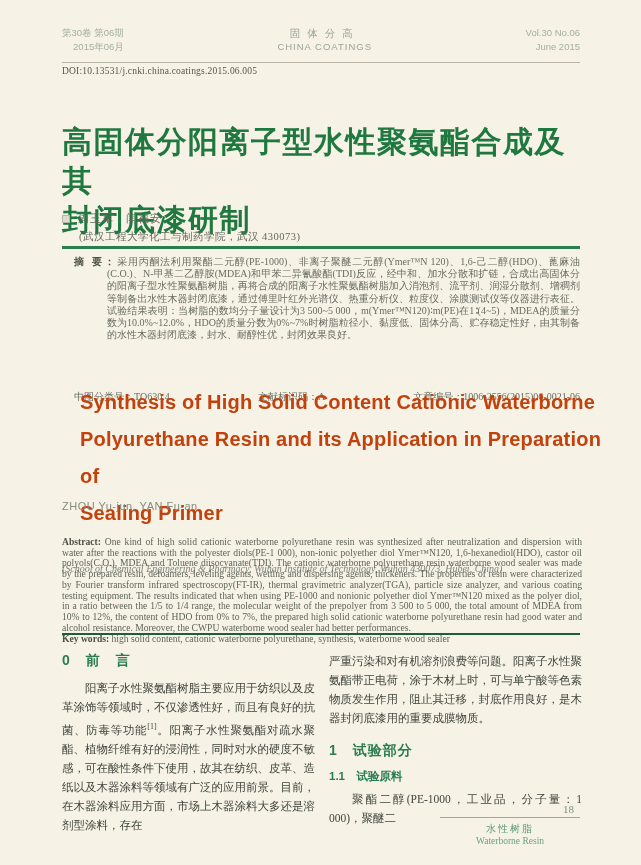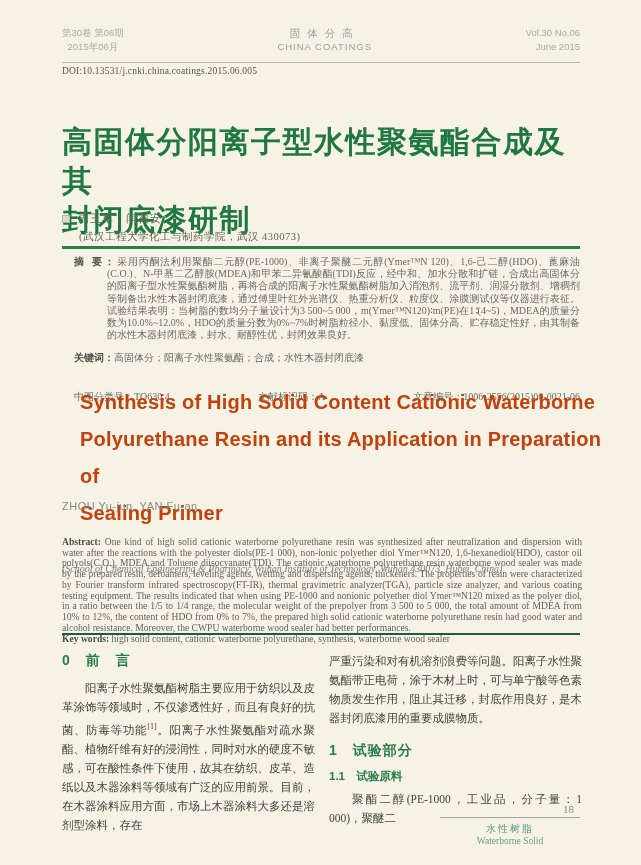--- a/index.html
+++ b/index.html
@@ -12,21 +12,21 @@
     position:relative; width:641px; height:865px;
     background:#f6f2e5; overflow:hidden;
   }
   
   .journal-header {
     position:absolute; top:26px; left:62px; width:518px;
     display:flex; justify-content:space-between; align-items:flex-end;
     font-family:"Liberation Sans","DejaVu Sans",sans-serif;
     font-size:9.5px; line-height:14px; color:#a3afa2;
   }
-  .jh-left { text-align:center; }
+  .jh-left { text-align:right; }
   .jh-center { text-align:center; color:#99a49b; letter-spacing:1px; }
   .jh-center .cn { letter-spacing:7px; font-size:10.5px; }
   .jh-right { text-align:right; }
   .header-rule {
     position:absolute; top:62px; left:62px; width:518px; height:1px;
     background:#b9b5a6;
   }
   .doi-line {
     position:absolute; top:66px; left:62px;
     font-family:"Liberation Serif",serif;
@@ -169,21 +169,20 @@
     <div class="author-row">
       <span class="author-marker"></span>
       <span class="authors-cn">周玉军，闫福安</span>
     </div>
     <div class="affiliation-cn">(武汉工程大学化工与制药学院，武汉 430073)</div>
   </div>
   <div class="green-rule"></div>
 
   <div class="abstract-cn"><span class="lbl">摘 要：</span><span>采用丙酮法利用聚酯二元醇(PE-1000)、非离子聚醚二元醇(Ymer™N 120)、1,6-己二醇(HDO)、蓖麻油(C.O.)、N-甲基二乙醇胺(MDEA)和甲苯二异氰酸酯(TDI)反应，经中和、加水分散和扩链，合成出高固体分的阳离子型水性聚氨酯树脂，再将合成的阳离子水性聚氨酯树脂加入消泡剂、流平剂、润湿分散剂、增稠剂等制备出水性木器封闭底漆，通过傅里叶红外光谱仪、热重分析仪、粒度仪、涂膜测试仪等仪器进行表征。试验结果表明：当树脂的数均分子量设计为3 500~5 000，m(Ymer™N120)∶m(PE)在1∶(4~5)，MDEA的质量分数为10.0%~12.0%，HDO的质量分数为0%~7%时树脂粒径小、黏度低、固体分高、贮存稳定性好，由其制备的水性木器封闭底漆，封水、耐醇性优，封闭效果良好。</span></div>
 
-  <div class="keywords-cn"><span class="lbl">关键词：</span><span>高固体分；阳离子水性聚氨酯；合成；水性木器封闭底漆</span></div>
 
   <div class="class-row">
     <span>中图分类号：TQ630.4</span>
     <span>文献标识码：A</span>
     <span>文章编号：1006-2556(2015)06-0021-06</span>
   </div>
 
   <div class="title-en">Synthesis of High Solid  Content Cationic Waterborne
 Polyurethane Resin and its Application in Preparation of
 Sealing Primer</div>
@@ -207,16 +206,16 @@
       <div class="sec-h1 mt">1　试验部分</div>
       <div class="sec-h2">1.1　试验原料</div>
       <div class="body-para indent">聚酯二醇(PE-1000，工业品，分子量：1 000)，聚醚二</div>
     </div>
   </div>
 
   <div class="footer">
     <div class="page-num">18</div>
     <div class="footer-rule"></div>
     <div class="footer-label-cn">水性树脂</div>
-    <div class="footer-label-en">Waterborne Solid</div>
+    <div class="footer-label-en">Waterborne Resin</div>
   </div>
 
 </div>
 
 </body></html>

